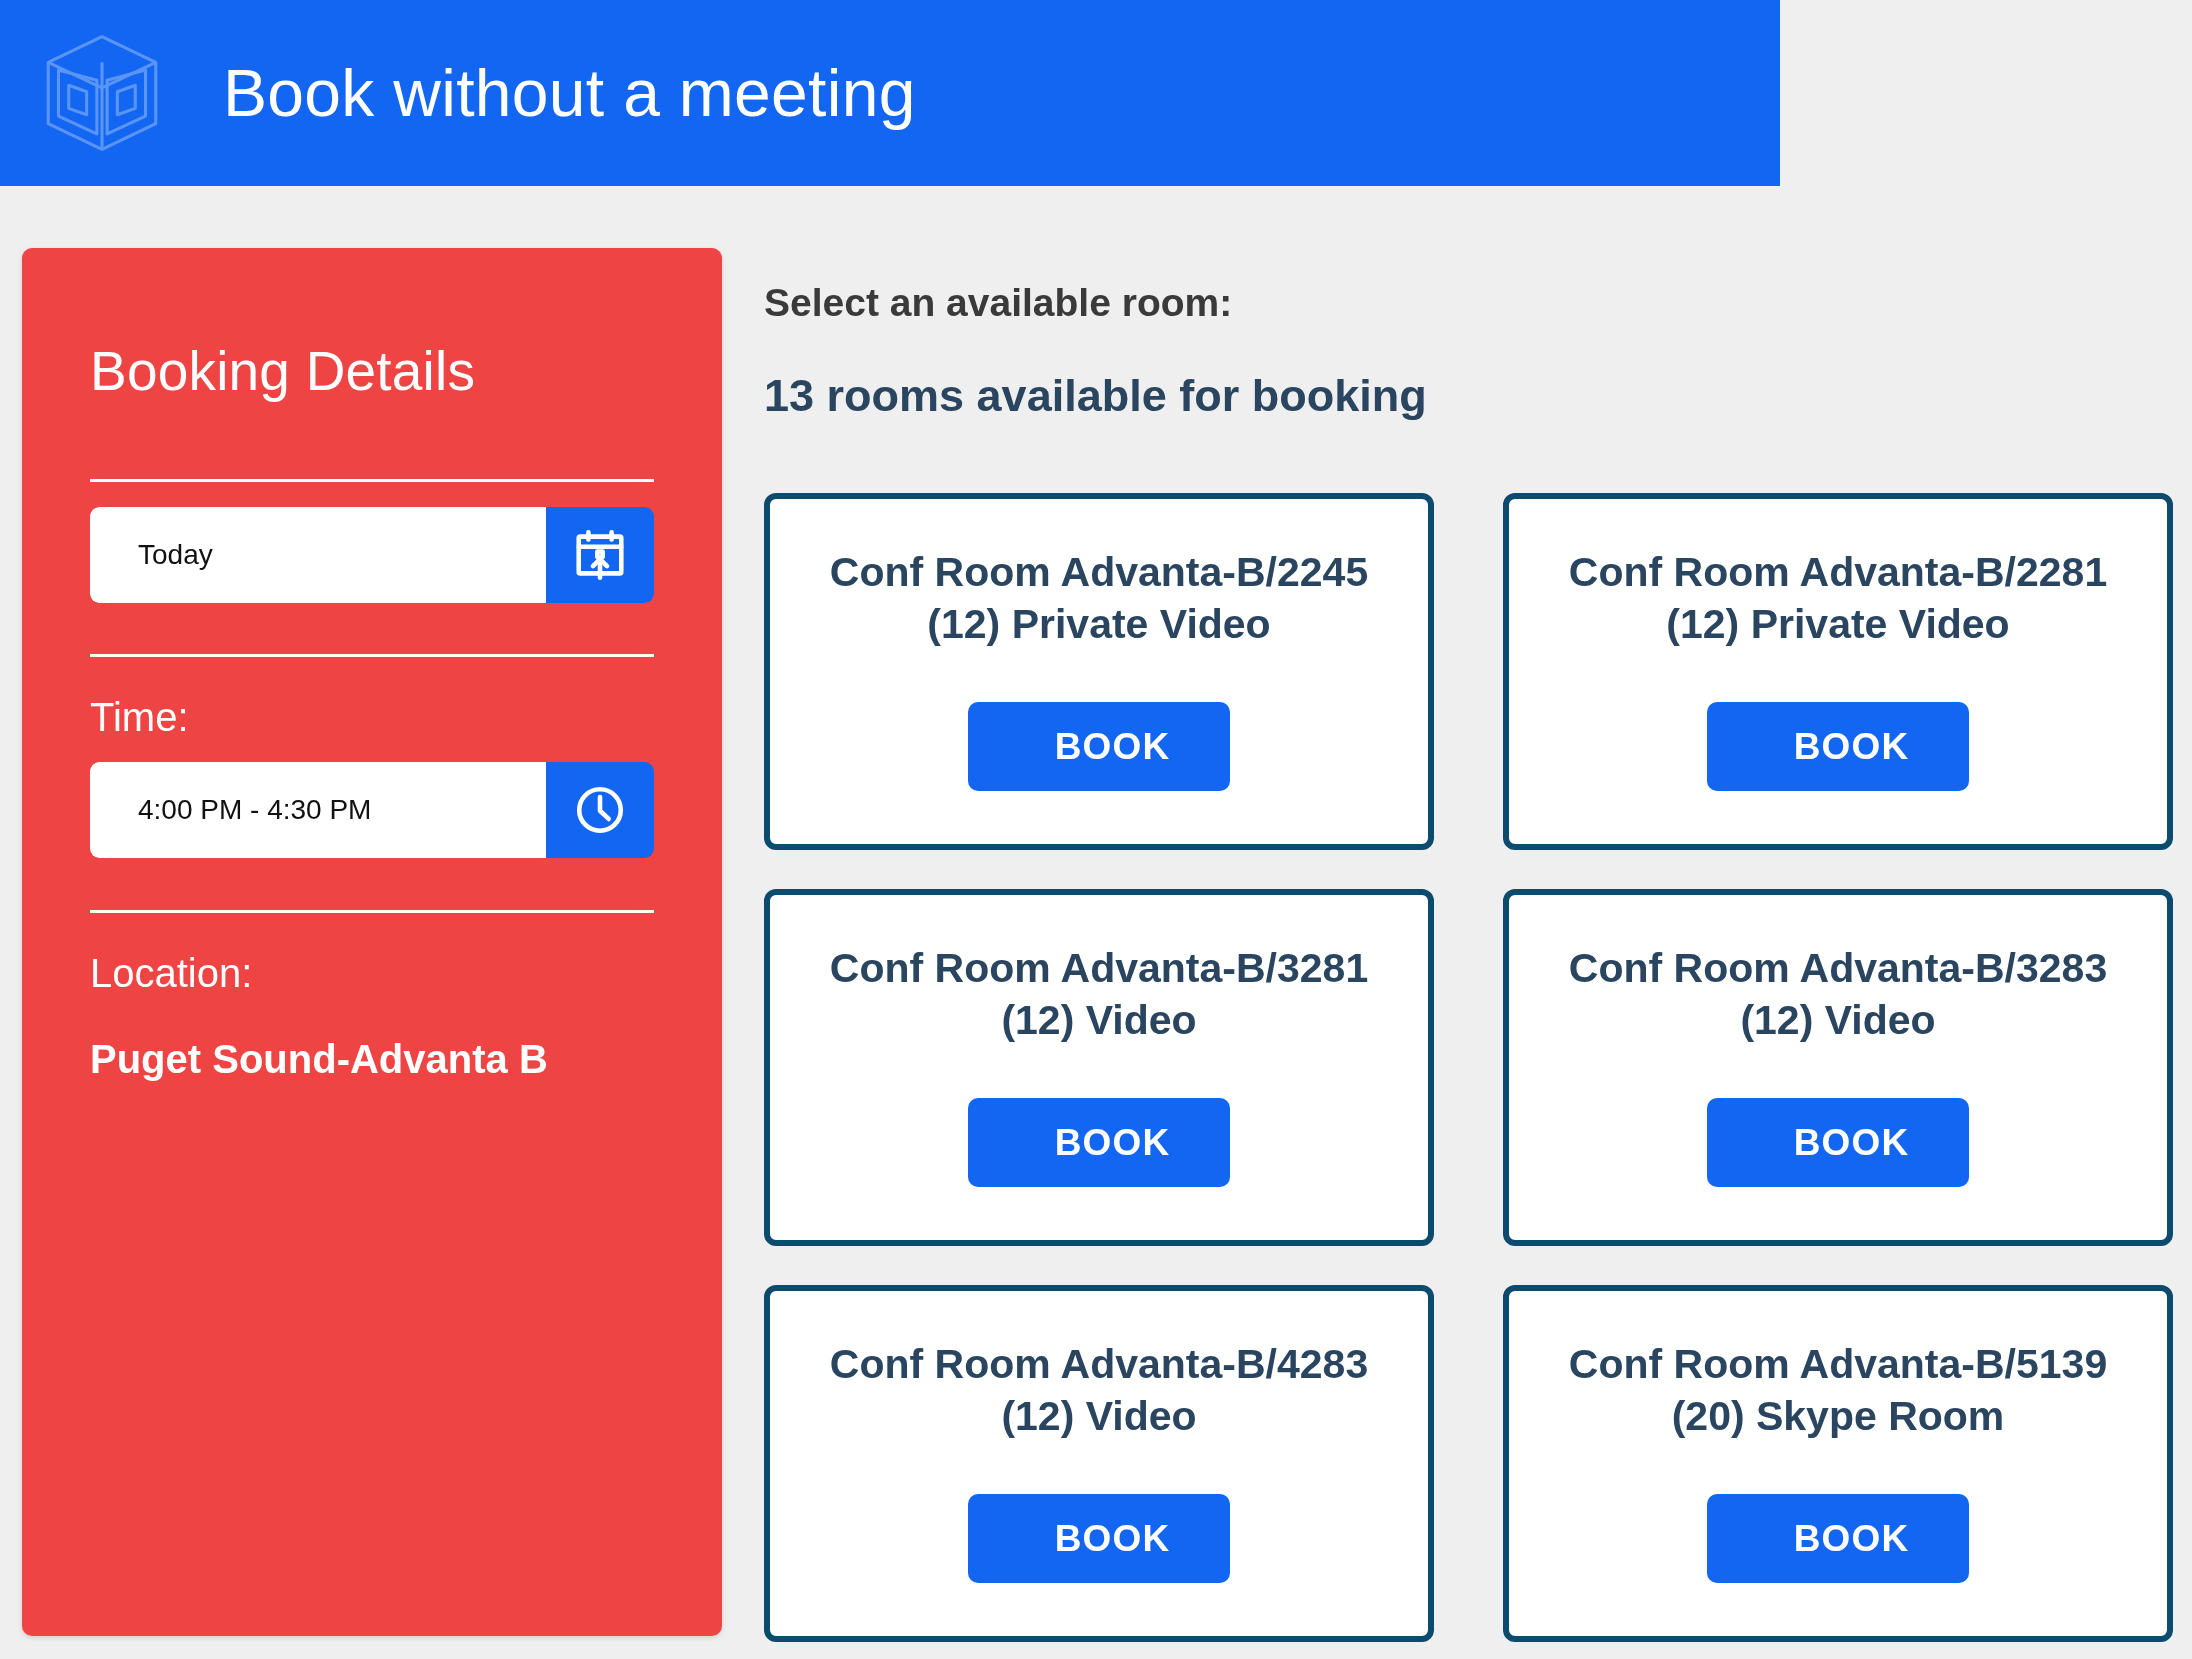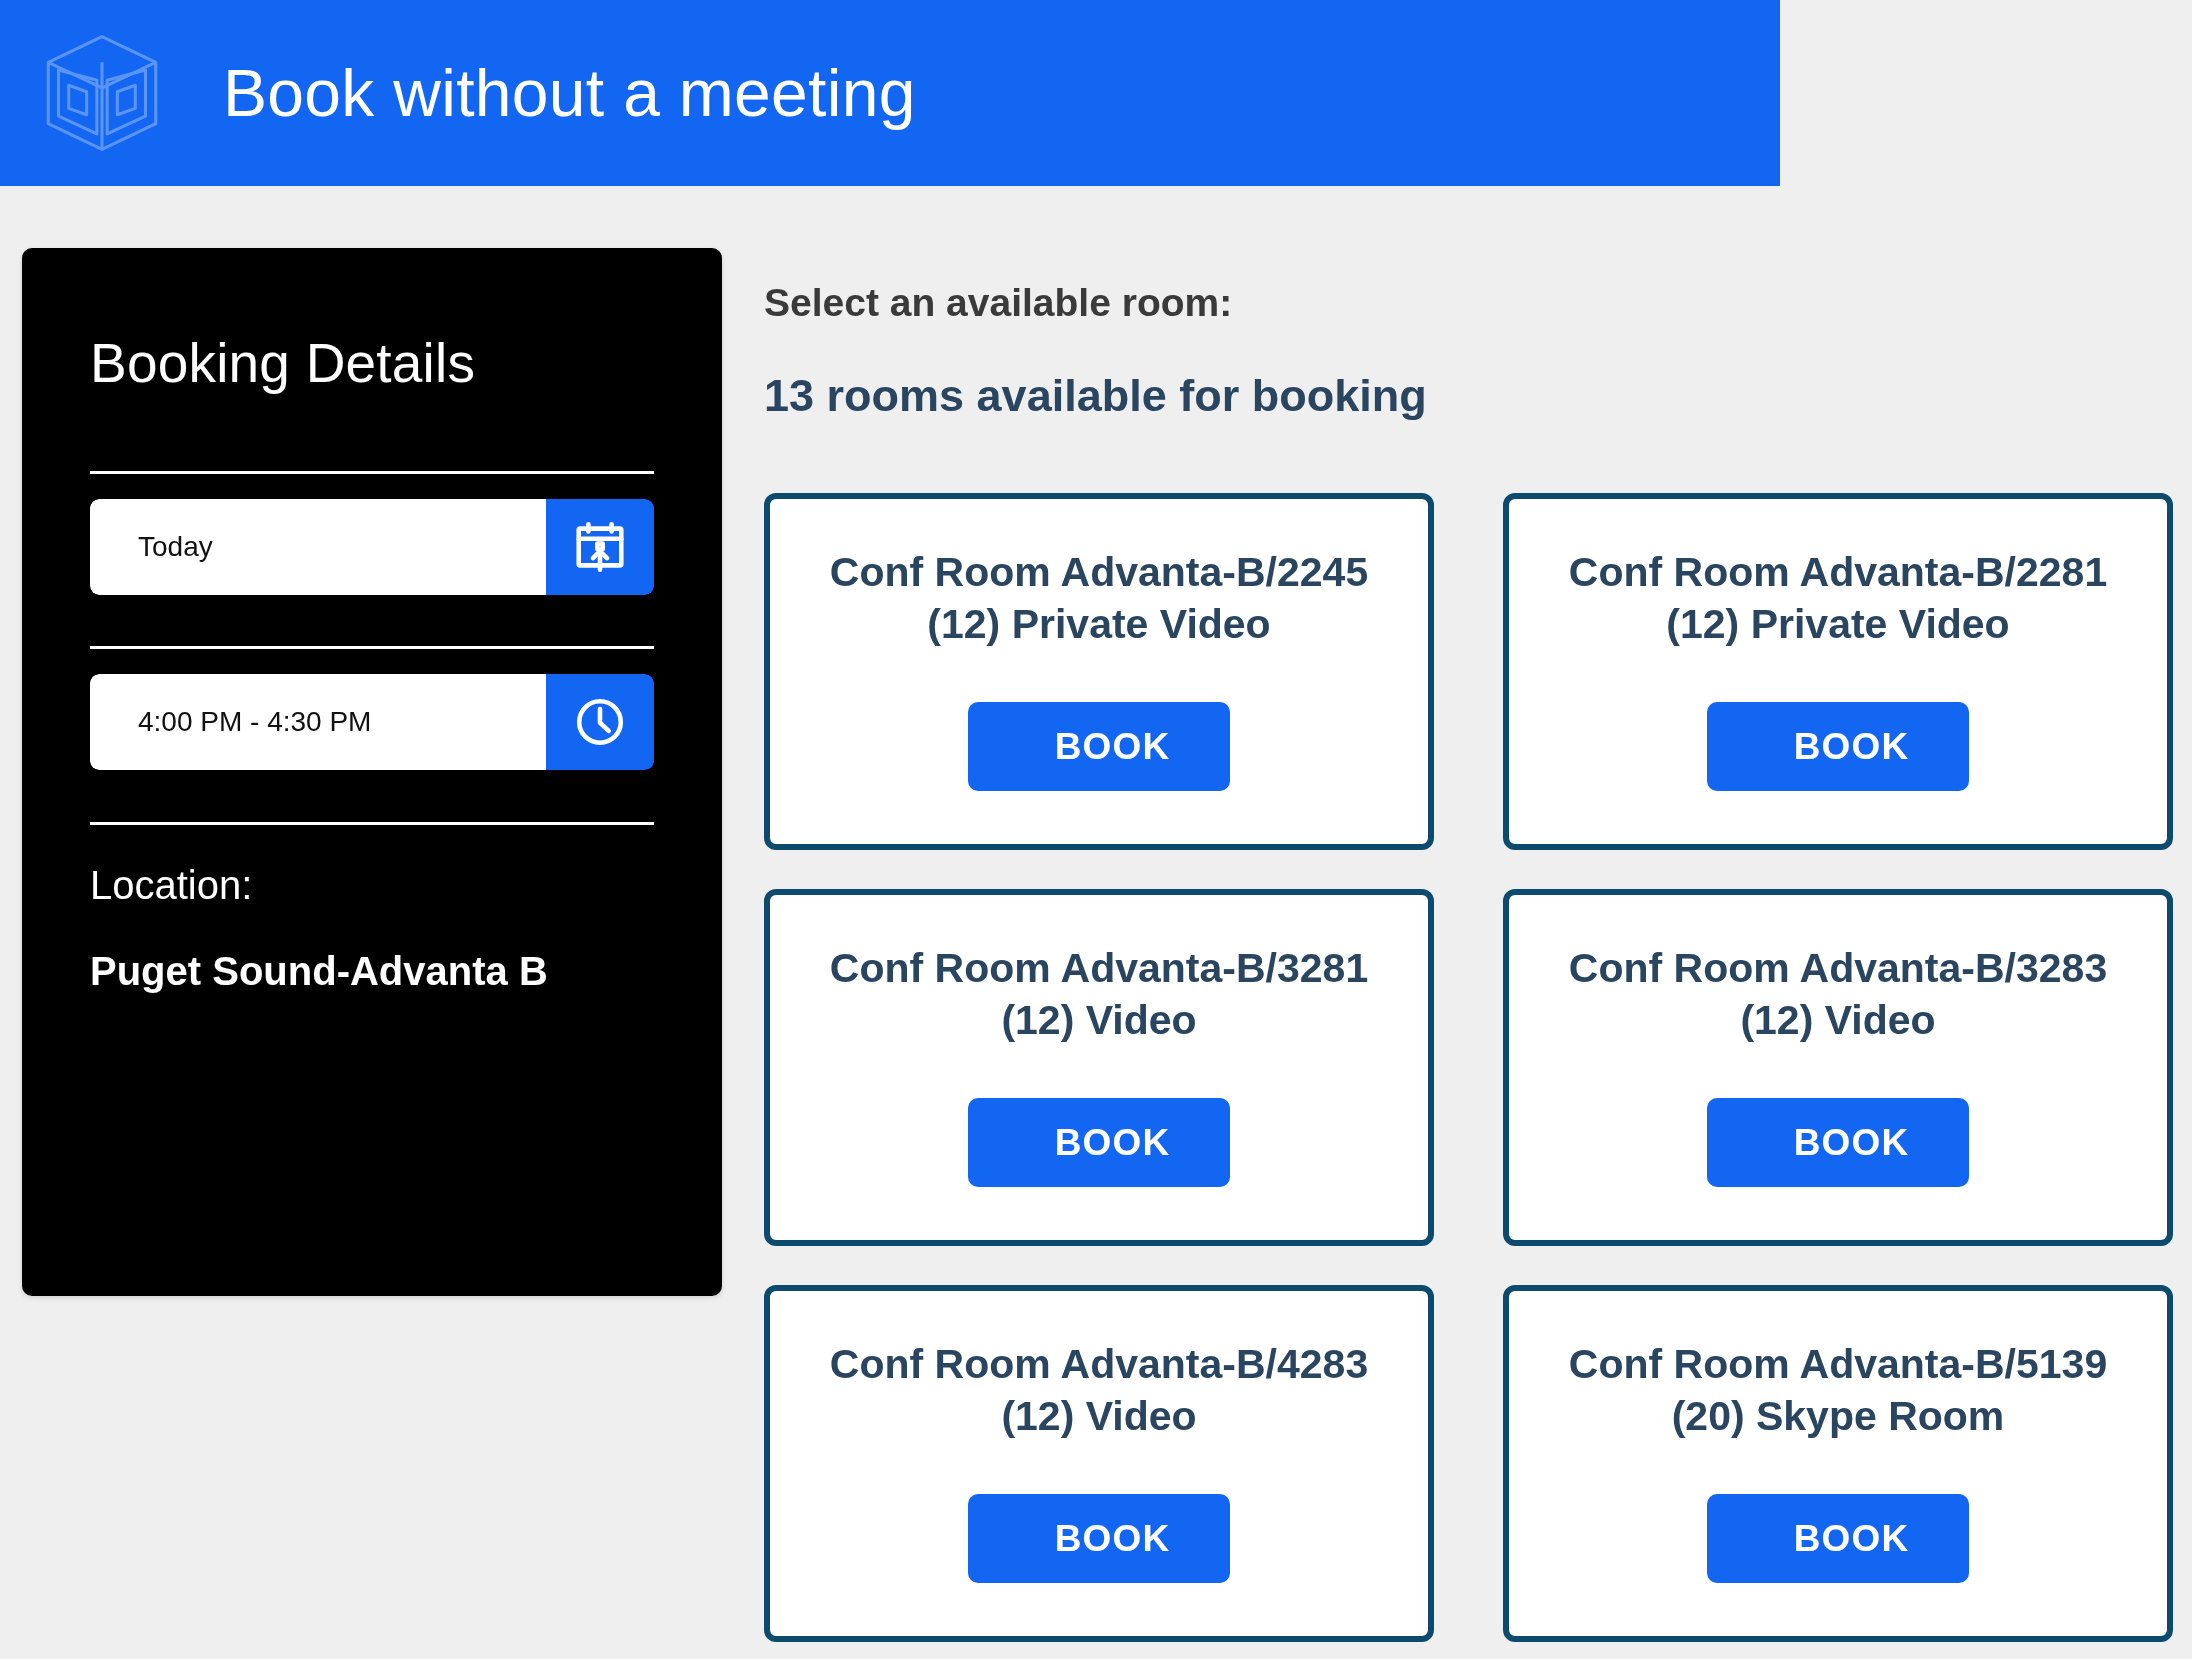--- a/index.html
+++ b/index.html
@@ -47,24 +47,24 @@
     background: #efefef;
     display: flex;
     align-items: flex-start;
   }
 
   
   .sidebar {
     width: 700px;
     margin-left: 22px;
     margin-top: 62px;
-    height: 1048px;
-    background: #000000;
+    height: 1388px;
+    background: #ef4444;
     border-radius: 10px;
-    padding: 0 68px;
+    padding: 8px 68px;
     color: #ffffff;
     flex: 0 0 auto;
     box-shadow: 0 2px 5px rgba(0,0,0,.12);
   }
   .sidebar-title {
     font-size: 55px;
     font-weight: 300;
     line-height: 1;
     padding-top: 88px;
     letter-spacing: .2px;
@@ -232,20 +232,21 @@
           <path d="M7.2 2.6 V5.6 M16.8 2.6 V5.6"></path>
           <rect x="10.9" y="10.6" width="2.2" height="2.2"></rect>
           <path d="M12 21.4 V14.2"></path>
           <path d="M9.1 16.6 L12 13.7 L14.9 16.6"></path>
         </svg>
       </div>
     </div>
 
     <hr class="divider d2">
 
+    <div class="field-label">Time:</div>
     <div class="input-row">
       <div class="input-box">4:00 PM - 4:30 PM</div>
       <div class="input-btn">
         <svg viewBox="0 0 24 24" fill="none" stroke="#ffffff" stroke-width="1.9" stroke-linecap="round" stroke-linejoin="round">
           <circle cx="12" cy="12" r="8.6"></circle>
           <path d="M12 6.6 V12.3 L15.6 15.7"></path>
         </svg>
       </div>
     </div>
 

